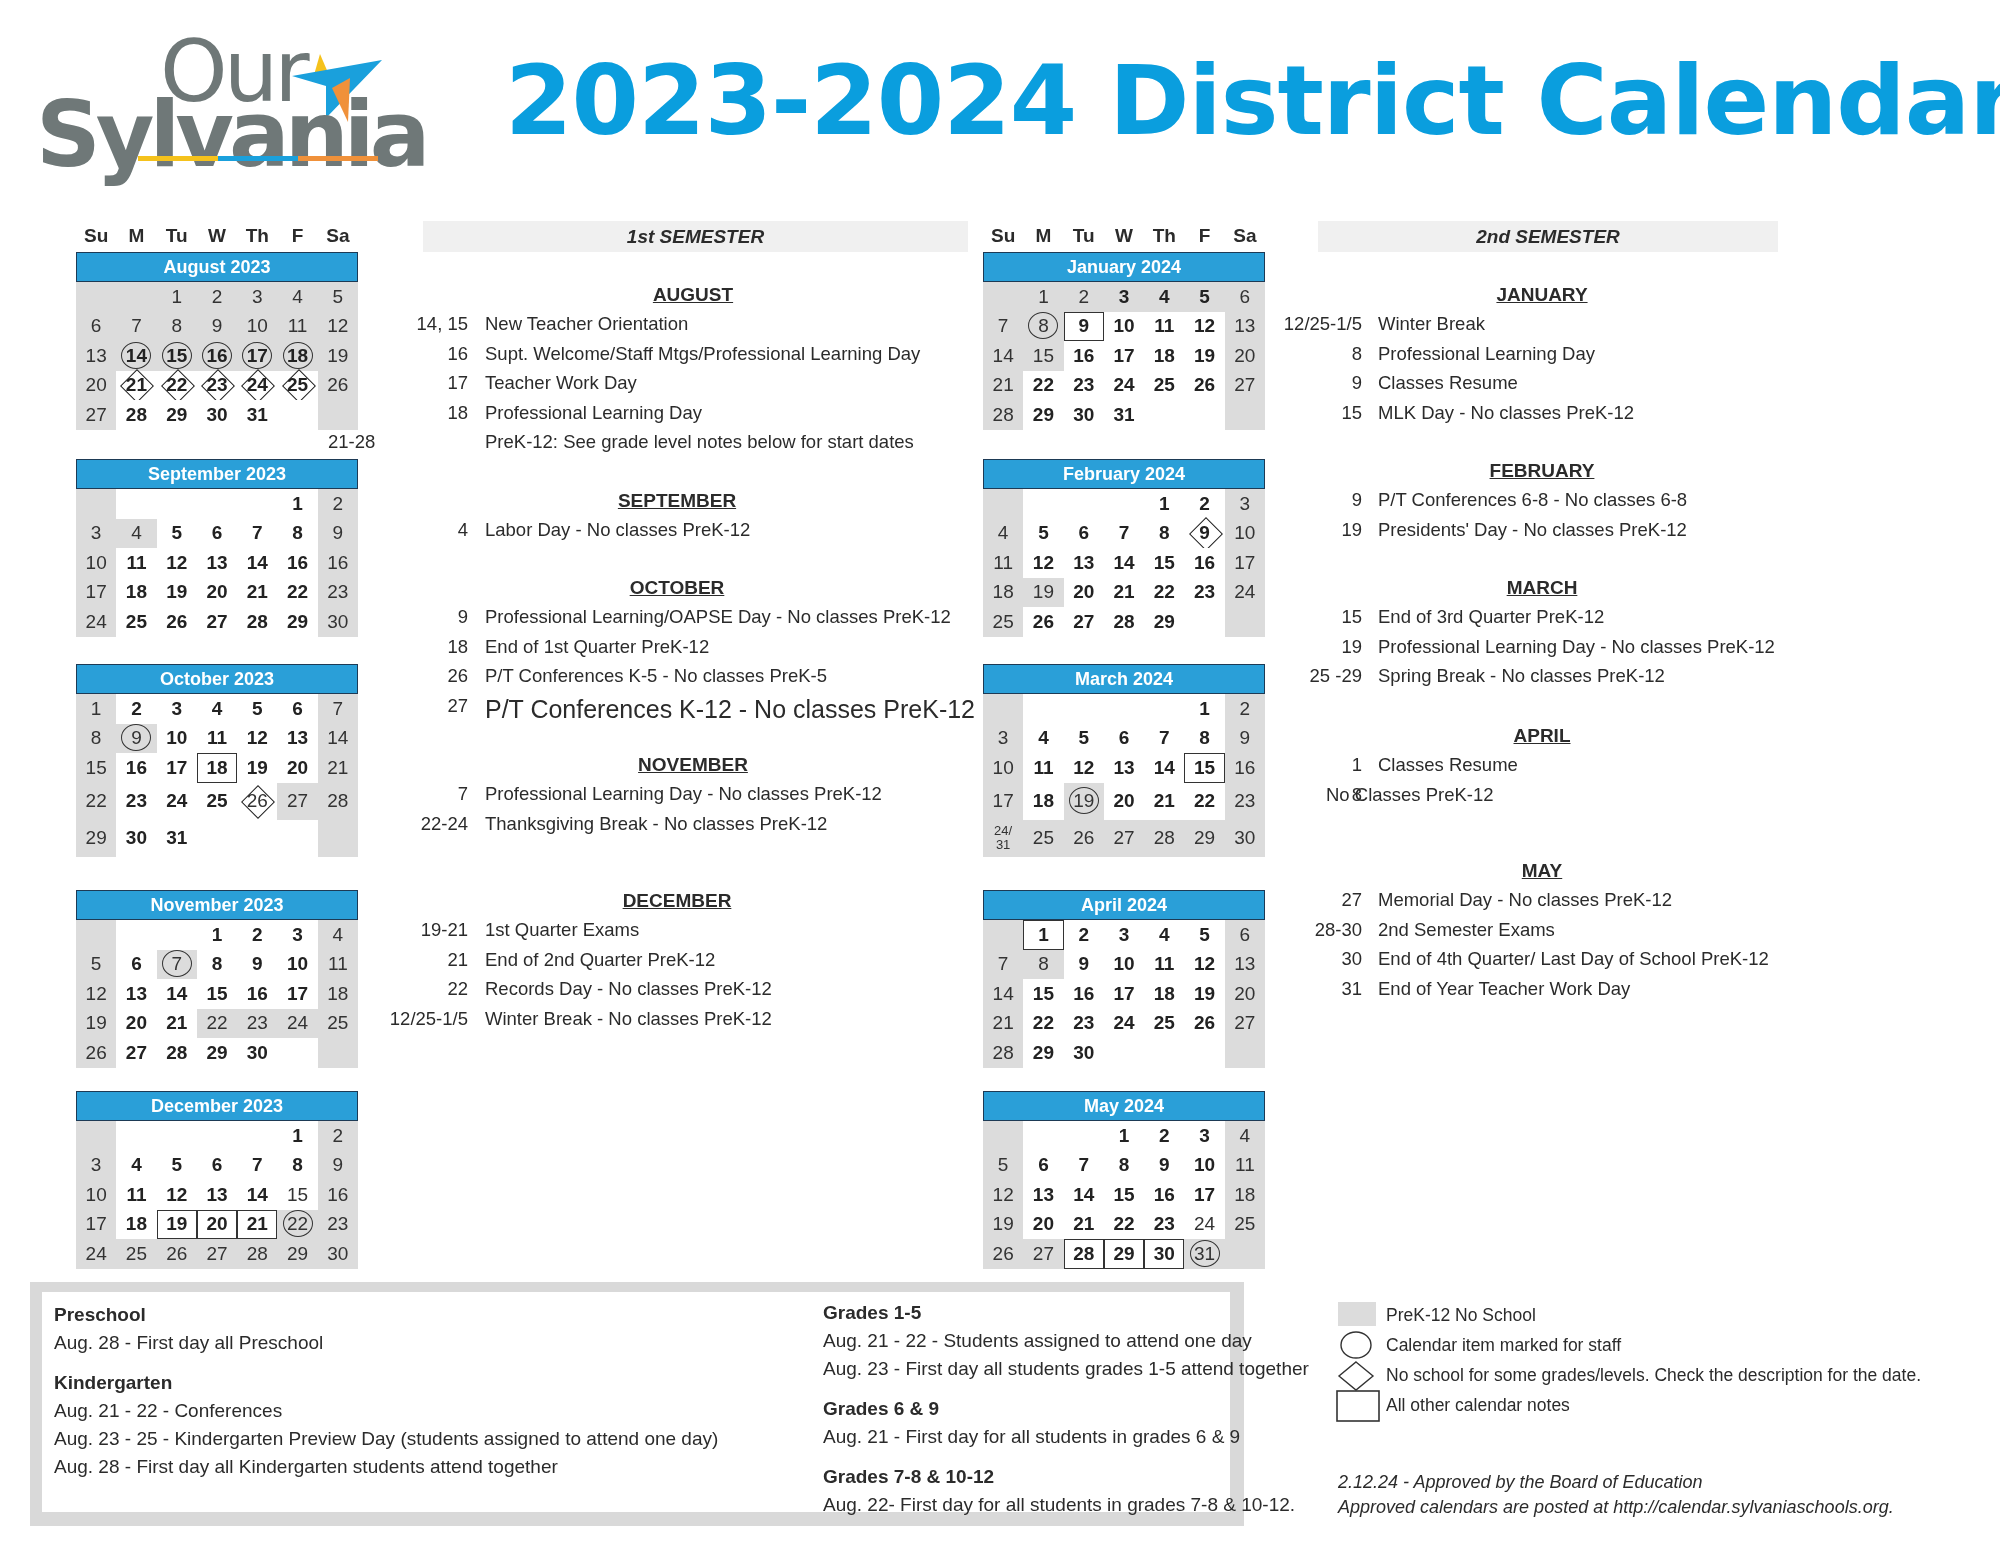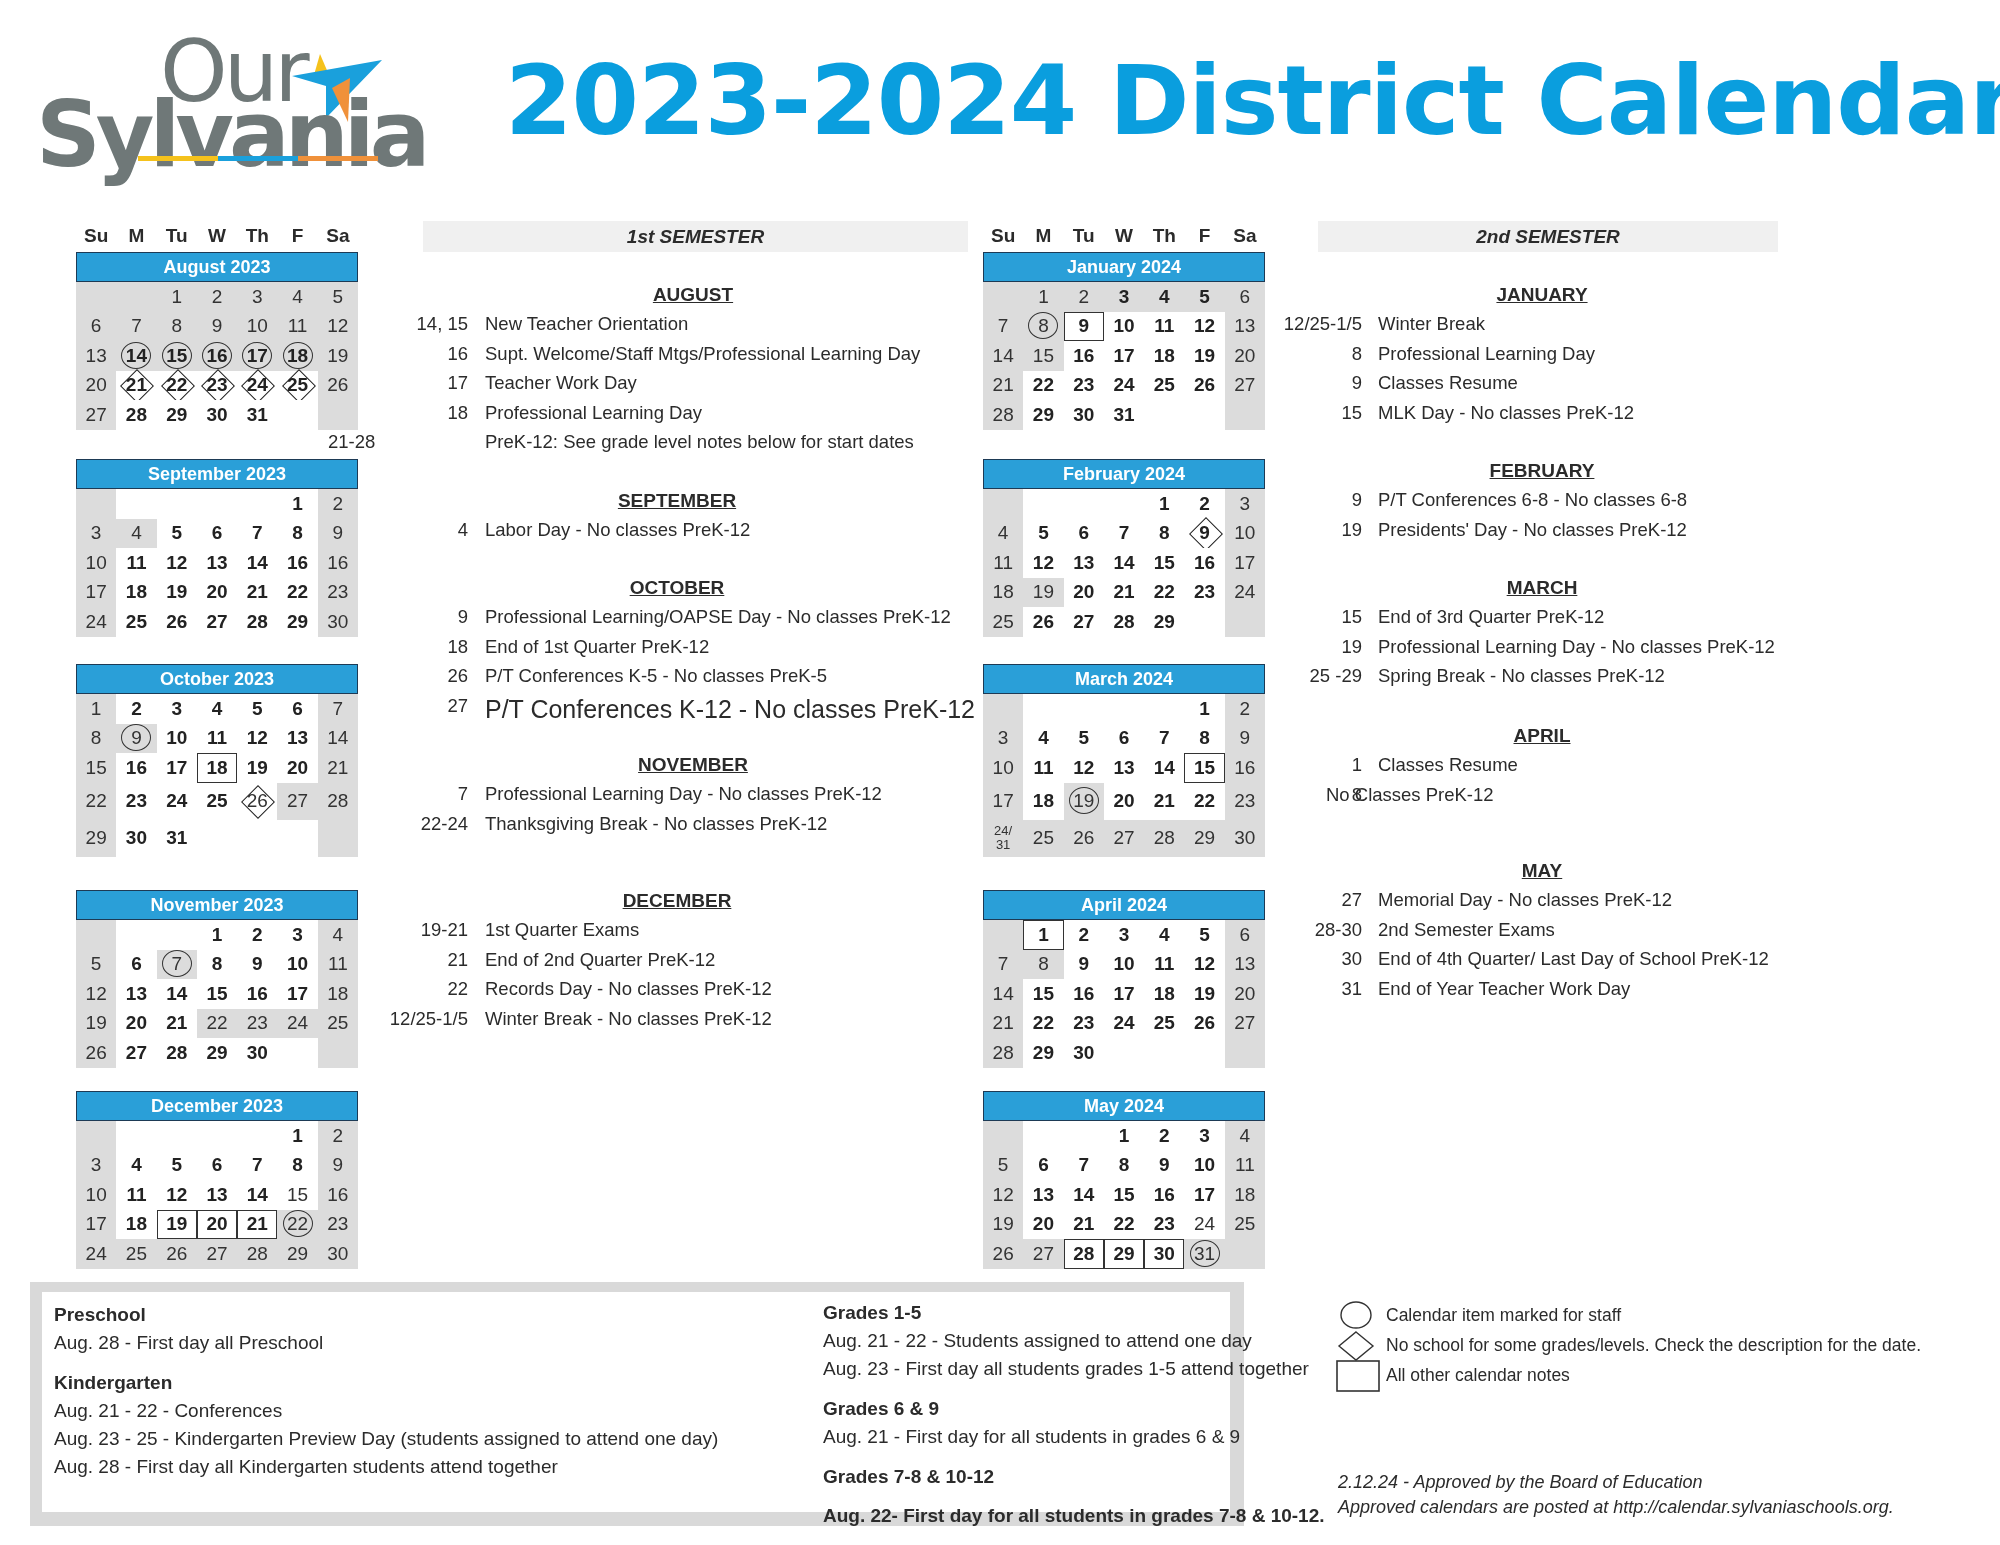--- a/index.html
+++ b/index.html
@@ -1270,26 +1270,32 @@
         <div class="nline" style="position: absolute; top: 124px; white-space: nowrap;">Aug. 23 - 25 - Kindergarten Preview Day (students assigned to attend one day)</div>
         <div class="nline" style="position: absolute; top: 152px; white-space: nowrap;">Aug. 28 - First day all Kindergarten students attend together</div>
       </div>
     <div id="notesR" class="abs" style="left:781px;top:10px;">
         <div class="ntitle" style="position: absolute; top: 0px; white-space: nowrap;">Grades 1-5</div>
         <div class="nline" style="position: absolute; top: 28px; white-space: nowrap;">Aug. 21 - 22 - Students assigned to attend one day</div>
         <div class="nline" style="position: absolute; top: 56px; white-space: nowrap;">Aug. 23 - First day all students grades 1-5 attend together</div>
         <div class="ntitle" style="position: absolute; top: 96px; white-space: nowrap;">Grades 6 &amp; 9</div>
         <div class="nline" style="position: absolute; top: 124px; white-space: nowrap;">Aug. 21 - First day for all students in grades 6 &amp; 9</div>
         <div class="ntitle" style="position: absolute; top: 164px; white-space: nowrap;">Grades 7-8 &amp; 10-12</div>
-        <div class="nline" style="position: absolute; top: 203px; white-space: nowrap; font-weight: bold;">Aug. 22-  First day for all students in grades 7-8 &amp; 10-12.</div>
+        <div class="nline" style="position: absolute; top: 192px; white-space: nowrap;">Aug. 22-  First day for all students in grades 7-8 &amp; 10-12.</div>
       </div>
   </div>
 </div>
 
 <div class="abs" id="legend" style="left:1336px;top:1300px;">
+    <div class="legend-item">
+      <div class="sw"><svg width="40" height="28">
+          <rect x="2" y="2" width="38" height="24" fill="#dcdcdc"></rect>
+        </svg></div>
+      <span>PreK-12 No School</span>
+    </div>
     <div class="legend-item">
       <div class="sw"><svg width="40" height="30">
           <ellipse cx="20" cy="15" rx="15" ry="13" fill="none" stroke="#333" stroke-width="1.4"></ellipse>
         </svg></div>
       <span>Calendar item marked for staff</span>
     </div>
     <div class="legend-item">
       <div class="sw"><svg width="40" height="32">
           <polygon points="20,2 37,16 20,30 3,16" fill="none" stroke="#333" stroke-width="1.4"></polygon>
         </svg></div>

